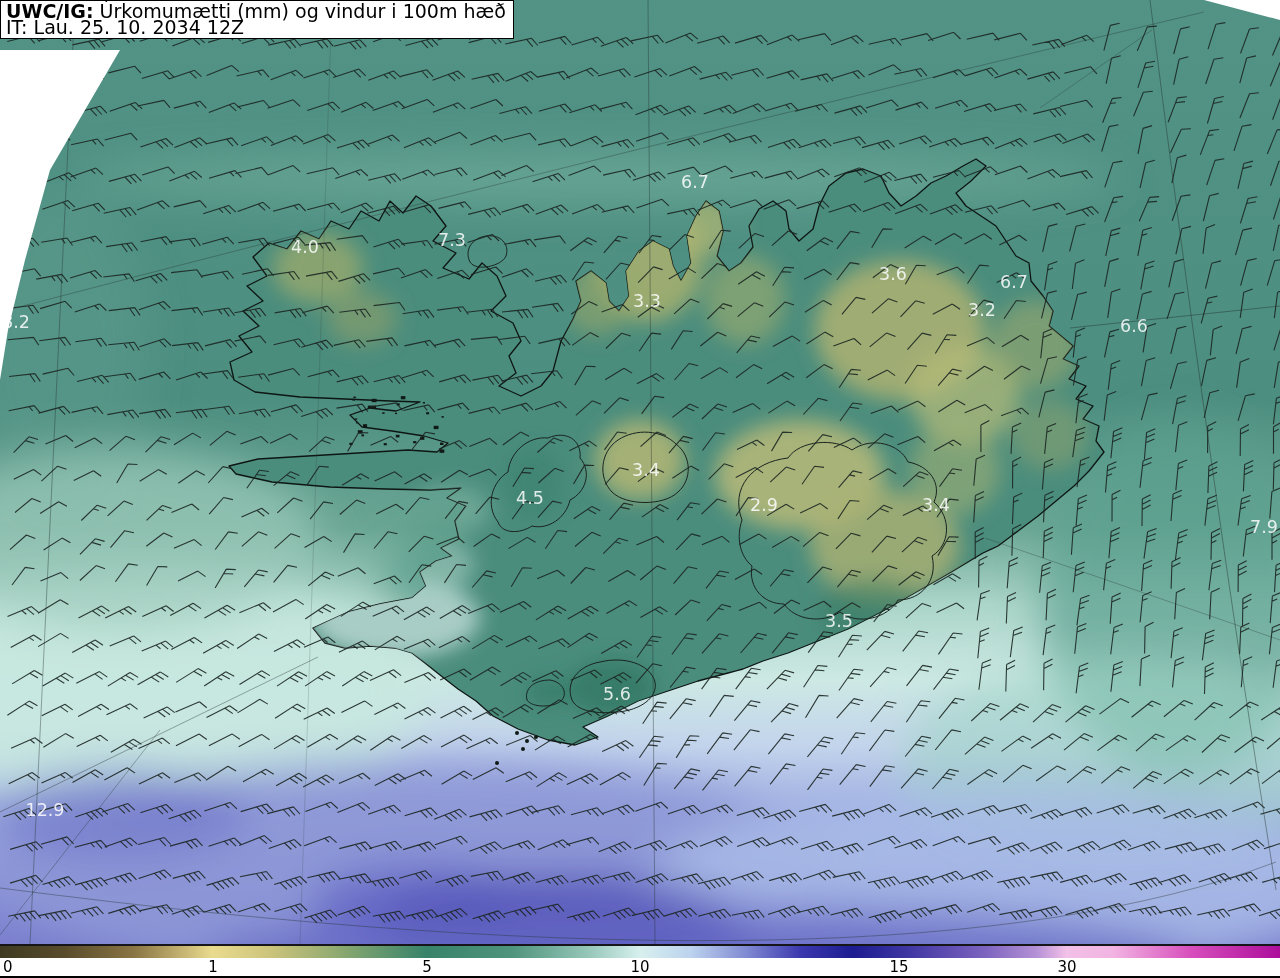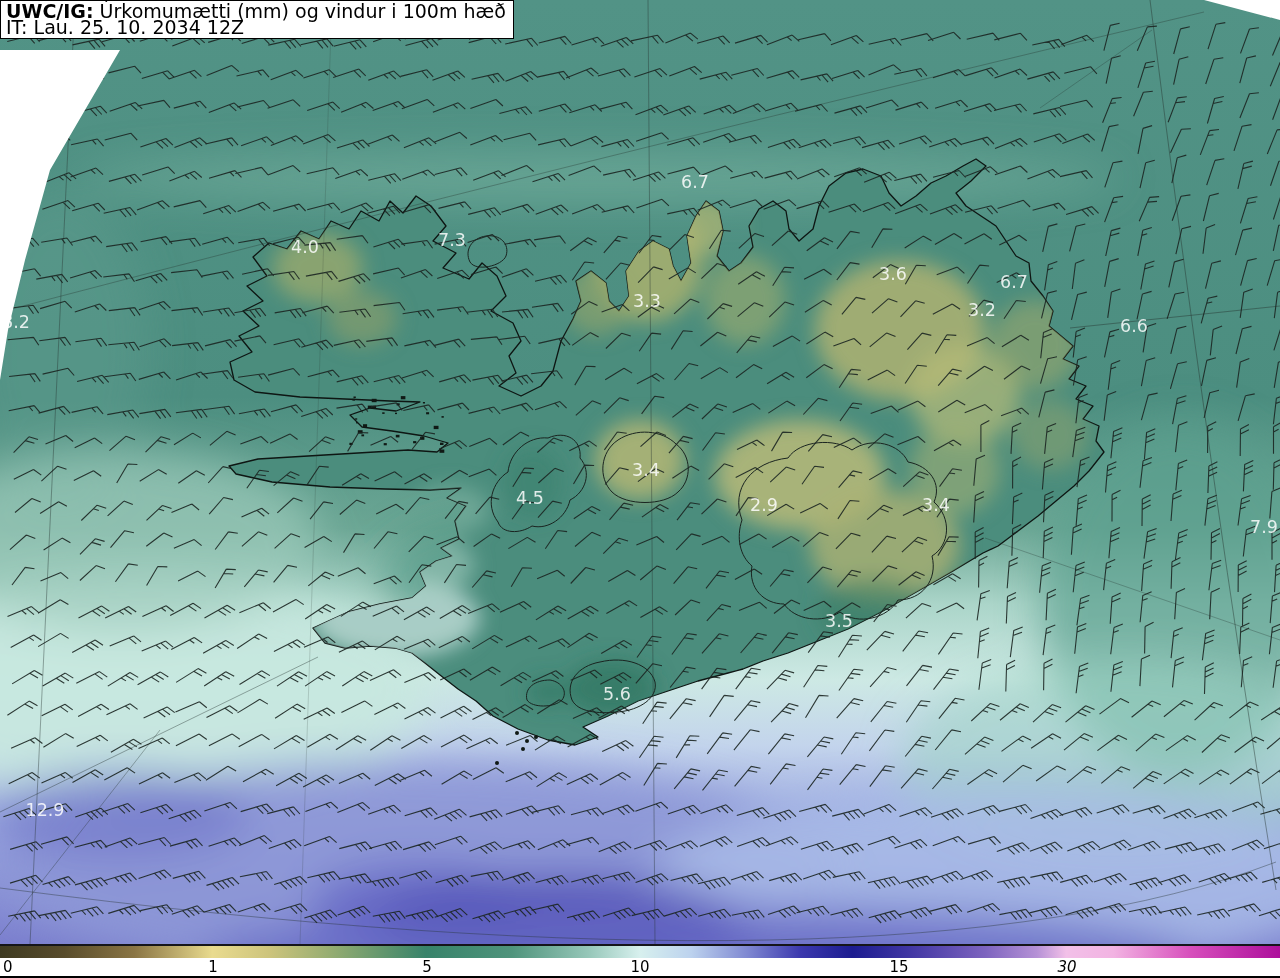--- a/index.html
+++ b/index.html
@@ -185,18 +185,18 @@
   </div>
 
   <div class="colorbar">
     <div class="cb-bar" id="cb-bar" style="background: linear-gradient(to right, rgb(62, 58, 33) 0%, rgb(88, 76, 43) 5%, rgb(138, 117, 68) 10.5%, rgb(233, 219, 142) 16.6%, rgb(205, 196, 124) 21%, rgb(147, 172, 113) 26%, rgb(55, 131, 106) 33.3%, rgb(79, 148, 124) 40%, rgb(150, 199, 185) 46%, rgb(215, 240, 238) 50%, rgb(188, 210, 238) 54%, rgb(125, 134, 209) 58.5%, rgb(60, 57, 174) 62.5%, rgb(28, 28, 144) 66.6%, rgb(64, 54, 163) 71%, rgb(125, 100, 191) 77%, rgb(181, 145, 214) 81%, rgb(242, 192, 232) 83.3%, rgb(242, 179, 226) 87%, rgb(215, 79, 188) 93%, rgb(173, 14, 155) 100%);"></div>
     <div class="cb-ticks" id="cb-ticks">
         <span class="cb-tick start" style="left: 3px;">0</span>
         <span class="cb-tick" style="left: 213px;">1</span>
         <span class="cb-tick" style="left: 427px;">5</span>
         <span class="cb-tick" style="left: 640px;">10</span>
         <span class="cb-tick" style="left: 853px; margin-left: 46px;">15</span>
-        <span class="cb-tick" style="left: 1067px; font-style: italic;">30</span>
+        <span class="cb-tick" style="left: 1067px;">30</span>
         <span class="cb-tick end" style="left: 1277px;">50</span>
       </div>
   </div>
 
 </div>
 
 </body></html>

